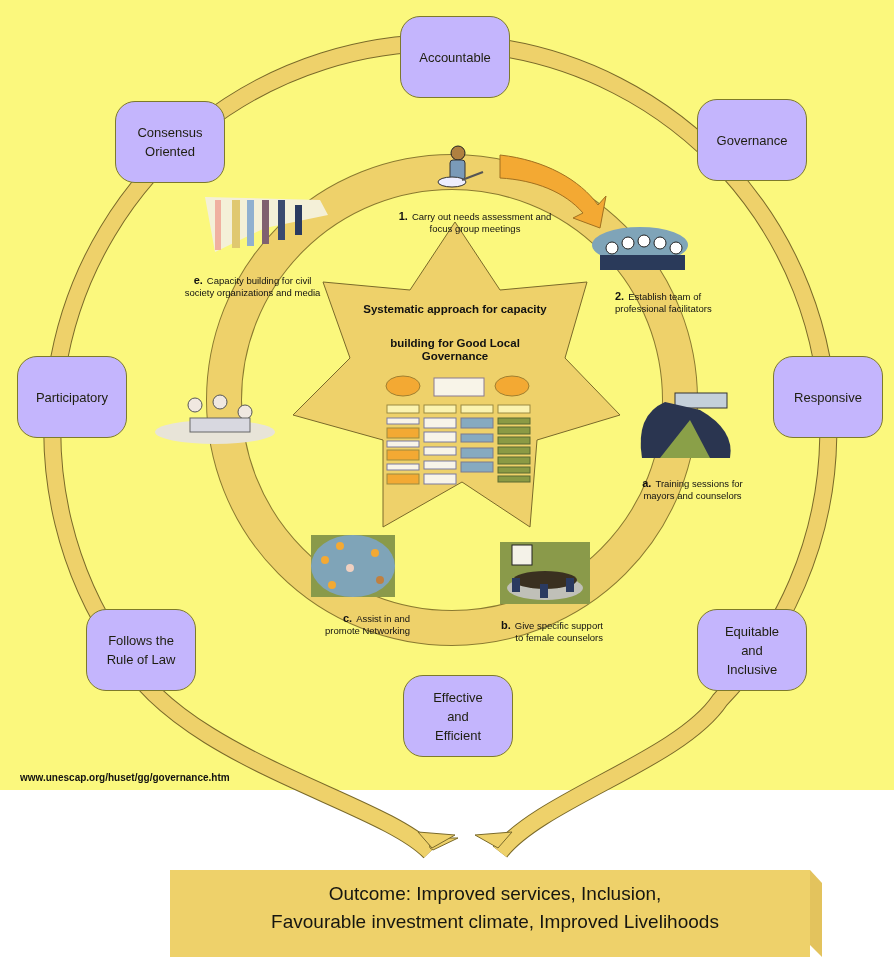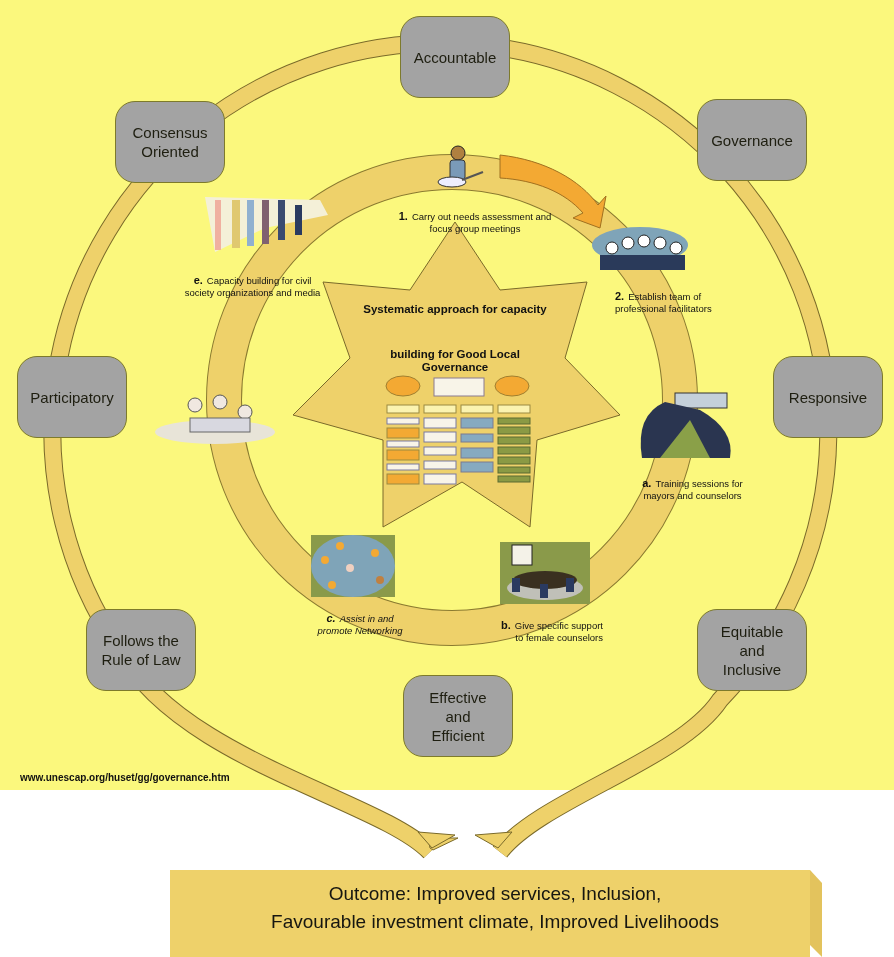--- a/index.html
+++ b/index.html
@@ -2,23 +2,23 @@
 <html><head>
 <meta charset="utf-8">
 <style>
   html, body { margin: 0; padding: 0; background: #ffffff; }
   body { width: 894px; height: 957px; position: relative; overflow: hidden; font-family: "Liberation Sans", sans-serif; }
   #canvas { position: absolute; left: 0; top: 0; width: 894px; height: 957px; }
   .bg-yellow { position: absolute; left: 0; top: 0; width: 894px; height: 790px; background: #fbf87d; }
   svg.layer { position: absolute; left: 0; top: 0; }
   .pbox {
     position: absolute; width: 110px; height: 82px;
-    background: #a3a3a3; border: 1px solid #7d7a2b; border-radius: 20px;
+    background: #c4b5fd; border: 1px solid #7d7a2b; border-radius: 20px;
     display: flex; align-items: center; justify-content: center; text-align: center;
-    font-family: "Liberation Sans", sans-serif; font-size: 15px; line-height: 19px; color: #1e1e10;
+    font-family: "Liberation Sans", sans-serif; font-size: 13px; line-height: 19px; color: #1e1e10;
     box-sizing: border-box; white-space: pre-line; padding: 8px 4px;
   }
   .step {
     position: absolute; text-align: center; font-size: 9.5px; line-height: 12px; color: #111;
     font-family: "Liberation Sans", sans-serif; white-space: pre-line;
   }
   .step .num { font-weight: bold; font-size: 11px; margin-right: 4px; }
   .star-title {
     position: absolute; left: 340px; width: 230px; text-align: center; font-weight: bold;
     font-size: 11.5px; line-height: 13px; color: #111; font-family: "Liberation Sans", sans-serif;
@@ -156,40 +156,40 @@
   <div class="pbox" style="left:403px;top:675px;">Effective
 and
 Efficient</div>
   <div class="pbox" style="left:86px;top:609px;">Follows the
 Rule of Law</div>
   <div class="pbox" style="left:17px;top:356px;">Participatory</div>
   <div class="pbox" style="left:115px;top:101px;">Consensus
 Oriented</div>
 
   <div class="star-title" style="top:303px;">Systematic approach for capacity</div>
-  <div class="star-title" style="top:348px;white-space:pre-line;text-align:center;">building for Good Local
+  <div class="star-title" style="top:337px;white-space:pre-line;text-align:center;">building for Good Local
 Governance</div>
 
   <div class="step" style="left:380px;top:198px;width:190px;">
     <span class="num">1.</span><span>Carry out needs assessment and
 focus group meetings</span>
   </div>
   <div class="step" style="left:615px;top:278px;width:130px;text-align:left;">
     <span class="num">2.</span><span>Establish team of
 professional facilitators</span>
   </div>
   <div class="step" style="left:630px;top:465px;width:125px;">
     <span class="num">a.</span><span>Training sessions for
 mayors and counselors</span>
   </div>
   <div class="step" style="left:478px;top:607px;width:125px;text-align:right;">
     <span class="num">b.</span><span>Give specific support
 to female counselors</span>
   </div>
-  <div class="step" style="left:310px;top:600px;width:100px;text-align:center;font-style:italic;">
+  <div class="step" style="left:310px;top:600px;width:100px;text-align:right;">
     <span class="num">c.</span><span>Assist in and
 promote Networking</span>
   </div>
   <div class="step" style="left:170px;top:262px;width:165px;">
     <span class="num">e.</span><span>Capacity building for civil
 society organizations and media</span>
   </div>
 
   <div class="url">www.unescap.org/huset/gg/governance.htm</div>
   <div class="outcome-text" style="white-space:pre-line;">Outcome: Improved services, Inclusion,

